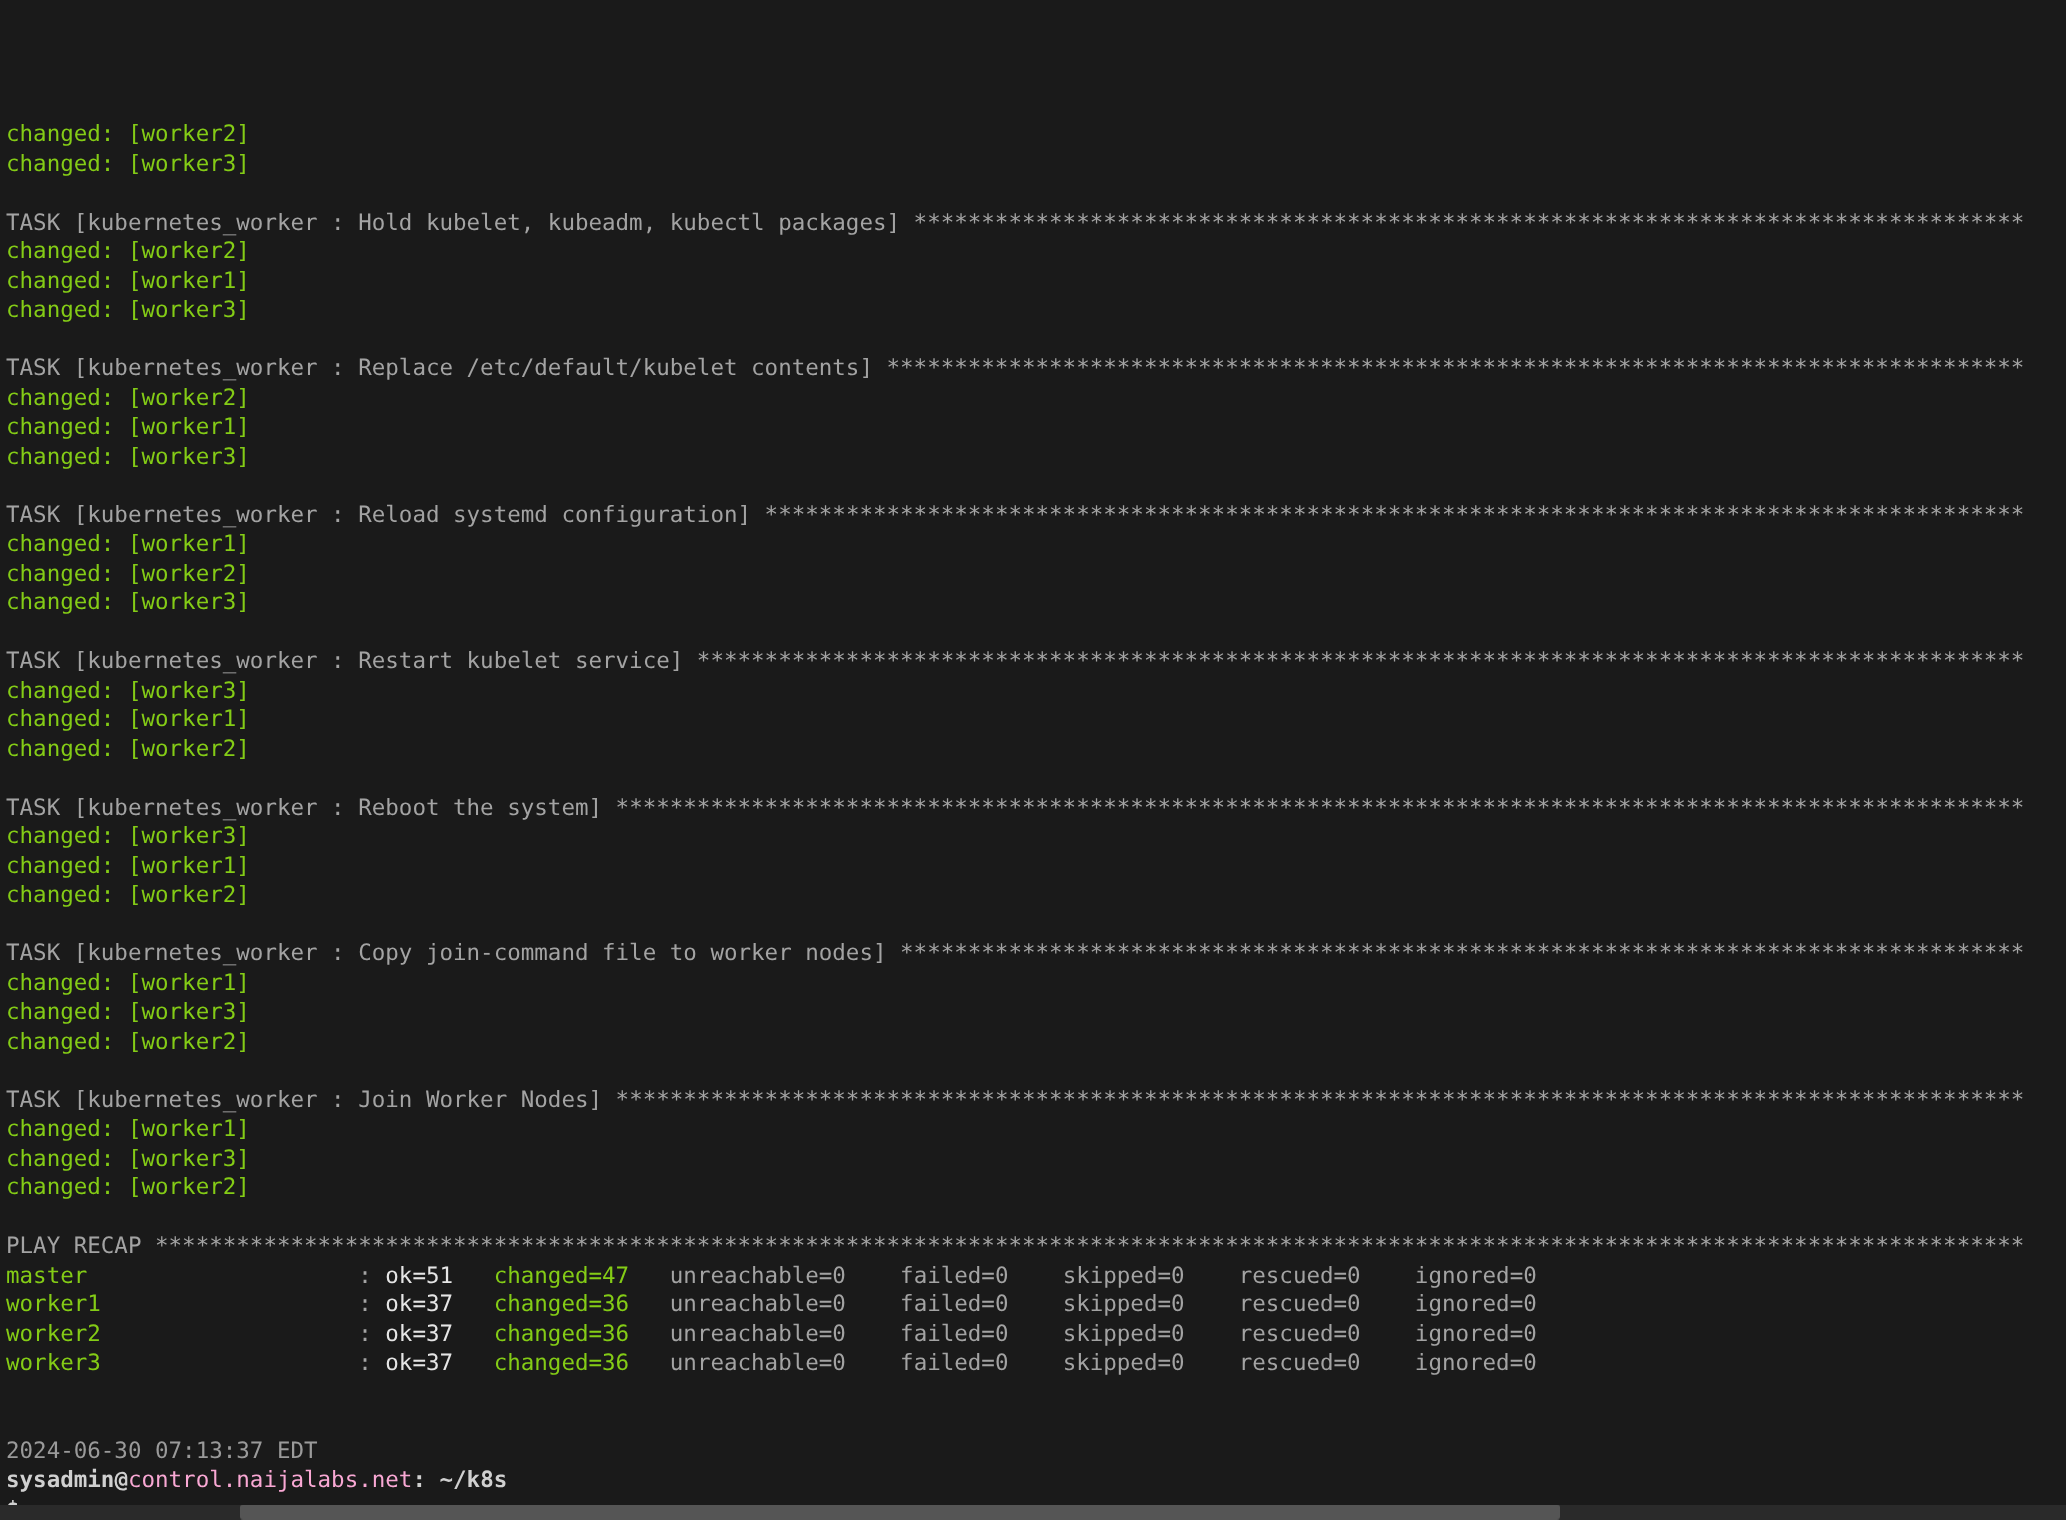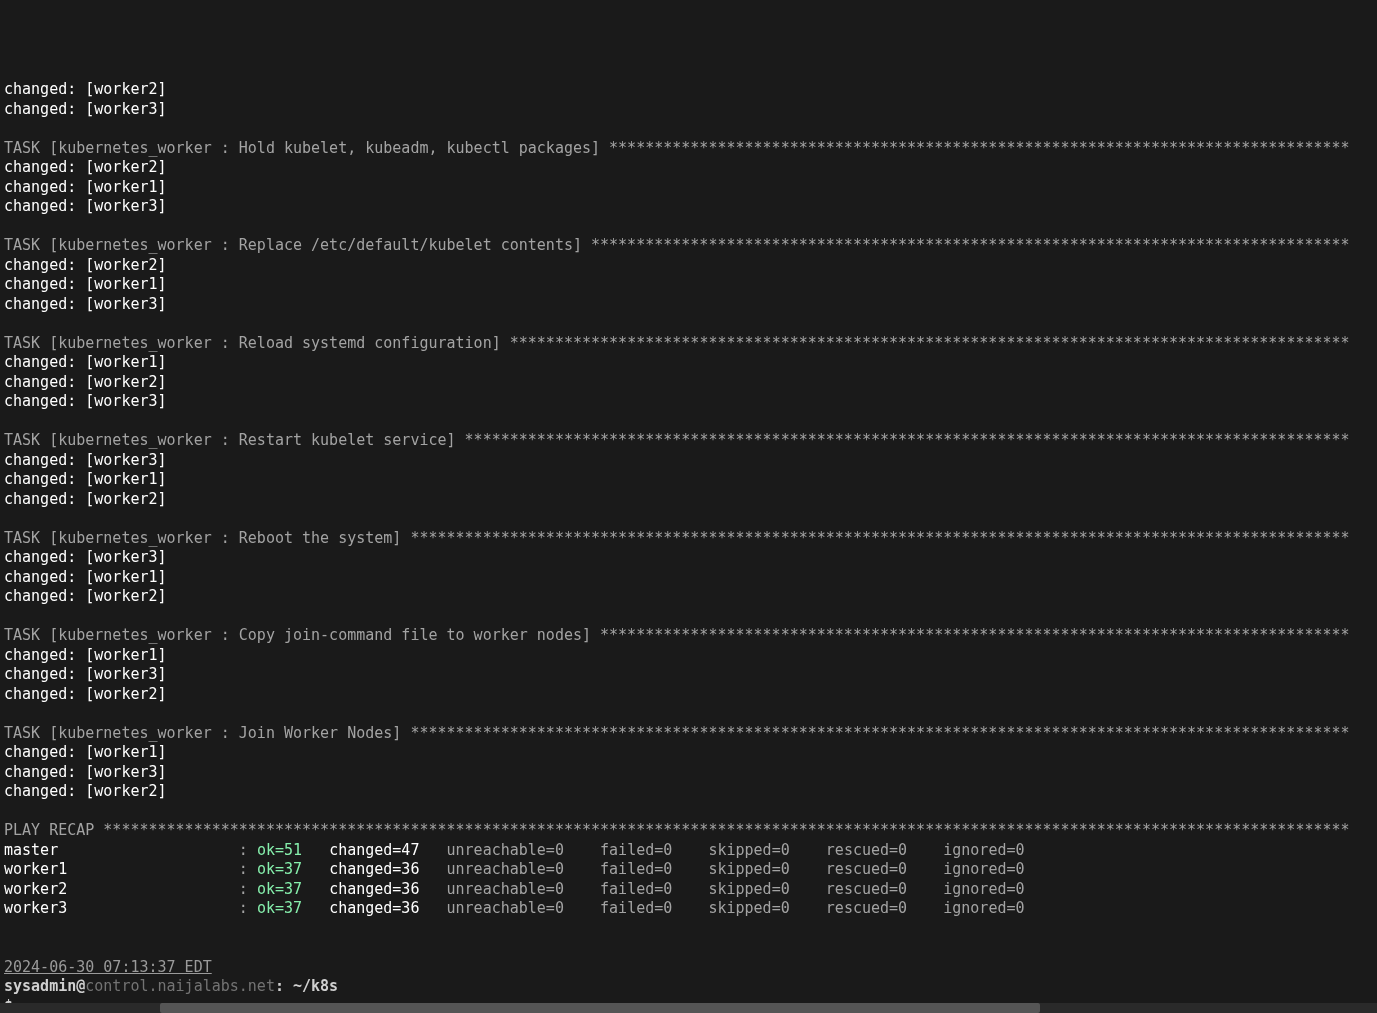--- a/index.html
+++ b/index.html
@@ -9,25 +9,25 @@
     font-family: 'DejaVu Sans Mono', 'Liberation Mono', 'Courier New', monospace;
     font-size: 15px;
     line-height: 1.3;
     padding: 2px 4px;
     width: 1377px;
     height: 1013px;
     overflow: hidden;
     white-space: pre;
   }
   .line { white-space: pre; }
-  .orange { color: #ffffff; }
+  .orange { color: #84cc16; }
   .white { color: #a3a3a3; }
-  .gray { color: #9a9a9a; text-decoration: underline; }
-  .green { color: #86efac; }
-  .cyan { color: #737373; }
+  .gray { color: #9a9a9a; }
+  .green { color: #e5e5e5; }
+  .cyan { color: #f9a8d4; }
   .prompt-white { color: #d0d0d0; font-weight: bold; }
   .scrollbar-track {
     position: fixed;
     bottom: 0;
     left: 0;
     right: 0;
     height: 10px;
     background: #2a2a2a;
   }
   .scrollbar-thumb {

